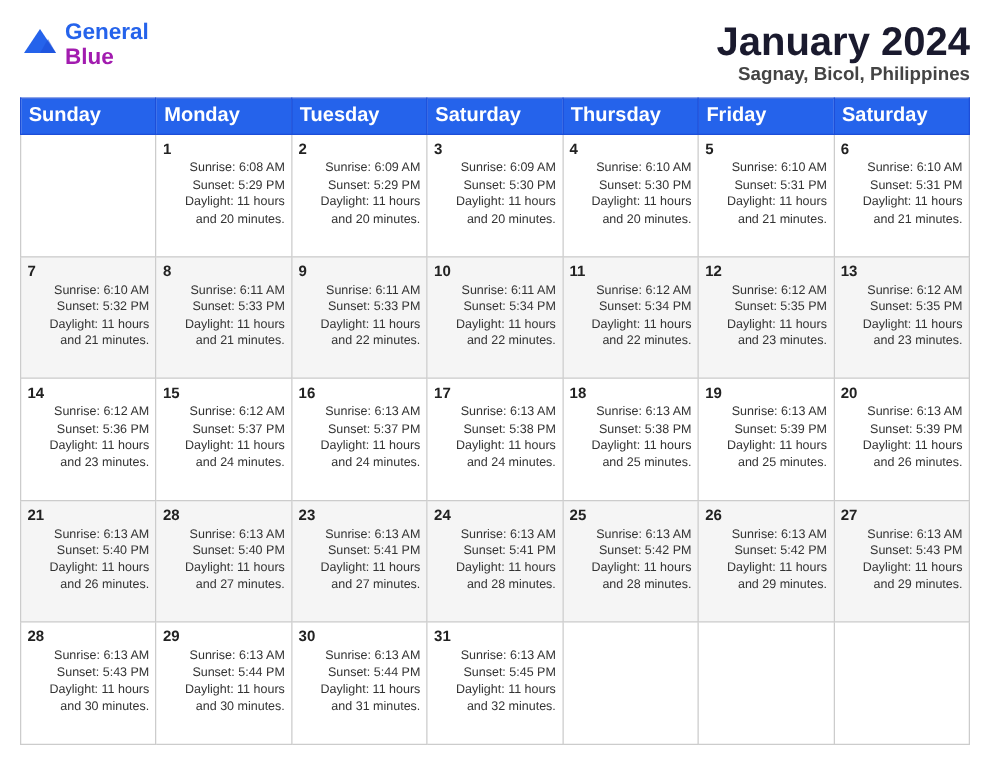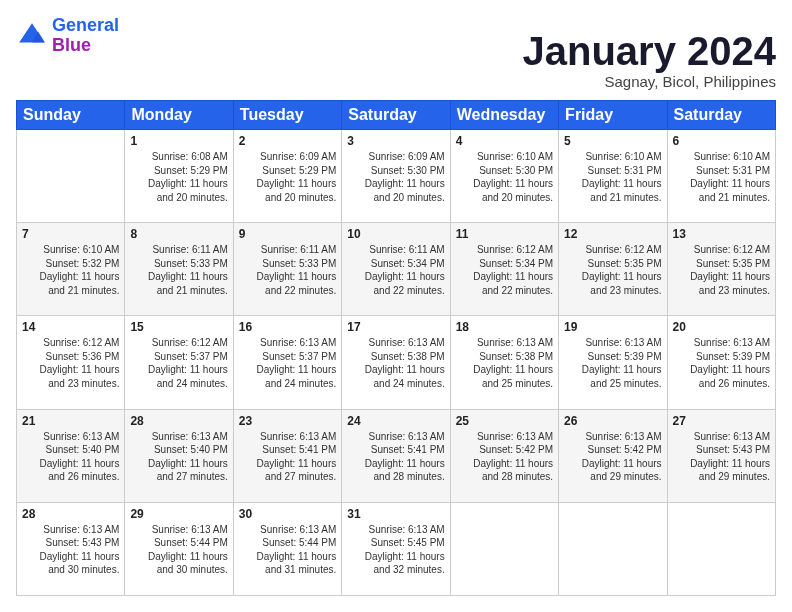--- a/index.html
+++ b/index.html
@@ -38,29 +38,29 @@
       color: #2563eb;
     }
     .logo-icon {
       width: 32px;
       height: 32px;
     }
     .title-block {
       text-align: right;
     }
     .main-title {
-      font-size: 40px;
+      font-size: 32px;
       font-weight: bold;
       color: #1a1a2e;
       line-height: 1.1;
-      margin-top: 13px;
     }
     .subtitle {
       font-size: 15px;
       color: #444;
+      font-weight: bold;
     }
     .calendar {
       flex: 1;
       border: 1px solid #ccc;
       border-collapse: collapse;
       width: 100%;
       table-layout: fixed;
     }
     .calendar th {
       background: #2563eb;
@@ -119,21 +119,21 @@
     </div>
   </div>
 
   <table class="calendar" id="cal-table">
     <thead>
       <tr id="cal-header">
           <th>Sunday</th>
           <th>Monday</th>
           <th>Tuesday</th>
           <th>Saturday</th>
-          <th>Wednesday</th>
+          <th>Thursday</th>
           <th>Friday</th>
           <th>Saturday</th>
         </tr>
     </thead>
     <tbody id="cal-body">
         <tr>
           <td class="empty-cell"></td>
           <td>
             <span class="day-num">1</span>
             <div class="day-detail" style="white-space: pre-line;">Sunrise: 6:08 AM

